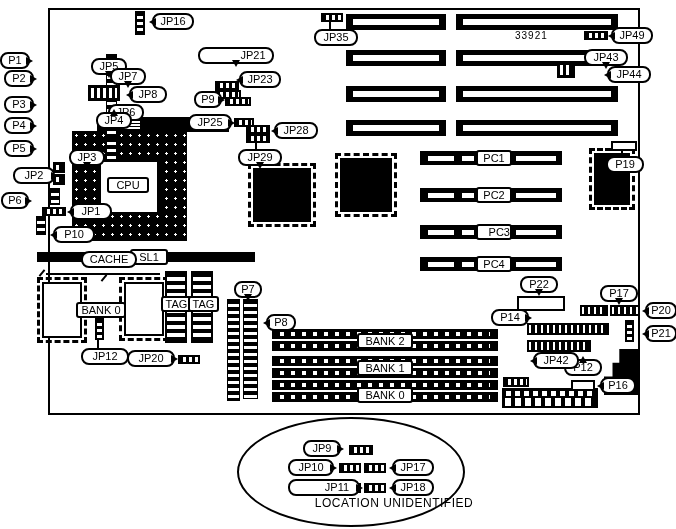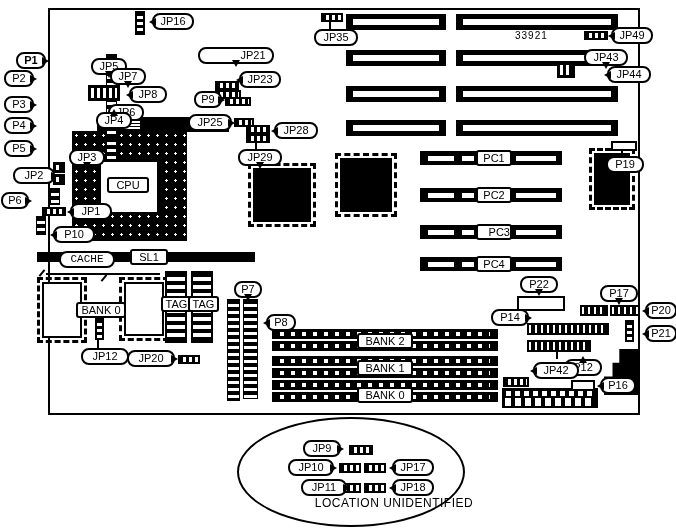--- a/index.html
+++ b/index.html
@@ -115,21 +115,21 @@
   <div class="jblock" style="left:557px;top:62px;width:12px;height:10px;"></div>
   <div class="co pl" style="left:607px;top:66px;width:40px;">JP44</div>
 
   <div class="co pd" style="left:198px;top:47px;width:38px;padding-left:34px;">JP21</div>
   <div class="jmph" style="left:215px;top:81px;width:20px;height:5px;"></div>
   <div class="co pl" style="left:239px;top:71px;width:38px;">JP23</div>
   <div class="jmph" style="left:215px;top:90px;width:22px;height:5px;"></div>
   <div class="co pr" style="left:194px;top:91px;width:24px;">P9</div>
   <div class="jmph" style="left:225px;top:97px;width:22px;height:5px;"></div>
 
-  <div class="co pr" style="left:16px;top:52px;width:26px;font-weight:bold;">P1</div>
+  <div class="co pr" style="left:0;top:52px;width:26px;">P1</div>
   <div class="connv" style="left:106px;top:54px;width:9px;height:14px;"></div>
   <div class="co pr" style="left:4px;top:70px;width:26px;">P2</div>
   <div class="connv" style="left:106px;top:71px;width:9px;height:26px;"></div>
   <div class="co pr" style="left:4px;top:96px;width:26px;">P3</div>
   <div class="connv" style="left:106px;top:97px;width:9px;height:22px;"></div>
   <div class="co pr" style="left:4px;top:117px;width:26px;">P4</div>
   <div class="connv" style="left:106px;top:119px;width:9px;height:16px;"></div>
   <div class="co pr" style="left:4px;top:140px;width:26px;">P5</div>
   <div class="connv" style="left:106px;top:137px;width:9px;height:23px;"></div>
 
@@ -195,21 +195,21 @@
   </div>
   <div class="lb" style="left:476px;top:256px;width:32px;">PC4</div>
 
   <div class="wbox" style="left:611px;top:141px;width:22px;height:6px;"></div>
   <div class="ln" style="left:621px;top:147px;width:2px;height:9px;"></div>
   <div class="qfp" style="left:594px;top:153px;width:36px;height:52px;"></div>
   <div class="co" style="left:606px;top:156px;width:34px;">P19</div>
 
   <div class="solid" style="left:37px;top:252px;width:218px;height:10px;"></div>
   <div class="lb" style="left:130px;top:249px;width:34px;">SL1</div>
-  <div class="co" style="left:59px;top:251px;width:52px;font-family:Liberation Mono, monospace;">CACHE</div>
+  <div class="co" style="left:81px;top:251px;width:52px;">CACHE</div>
   <div class="brace" style="left:46px;top:273px;width:114px;"></div>
 
   <div class="dip" style="left:42px;top:282px;width:36px;height:52px;"></div>
   <div class="dip" style="left:124px;top:282px;width:36px;height:50px;"></div>
   <div class="lb" style="left:76px;top:302px;width:46px;">BANK 0</div>
 
   <div class="tagstrip" style="left:165px;top:271px;width:18px;height:68px;"></div>
   <div class="lb" style="left:161px;top:296px;width:27px;">TAG</div>
   <div class="tagstrip" style="left:191px;top:271px;width:18px;height:68px;"></div>
   <div class="lb" style="left:188px;top:296px;width:27px;">TAG</div>
@@ -259,36 +259,36 @@
   <div class="hdr" style="left:527px;top:323px;width:78px;height:8px;"></div>
 
   <div class="jmpv" style="left:625px;top:320px;width:5px;height:18px;"></div>
   <div class="co pl" style="left:645px;top:325px;width:28px;">P21</div>
 
   <div class="hdr" style="left:527px;top:340px;width:60px;height:8px;"></div>
   <div class="ln" style="left:556px;top:350px;width:2px;height:9px;"></div>
   <div class="co pu" style="left:564px;top:359px;width:34px;">P12</div>
 
   <div class="jmph" style="left:503px;top:377px;width:22px;height:6px;"></div>
-  <div class="co pl" style="left:533px;top:362px;width:42px;">JP42</div>
+  <div class="co pl" style="left:533px;top:352px;width:42px;">JP42</div>
   <div class="wbox" style="left:571px;top:380px;width:20px;height:7px;"></div>
   <div class="co pl" style="left:600px;top:377px;width:32px;">P16</div>
 
   <div class="pwr" style="left:502px;top:388px;width:96px;height:20px;">
     <span class="r1"></span>
       <span class="r2"></span>
   </div>
   <div class="kbd" style="left:604px;top:349px;width:34px;height:46px;"></div>
 
   <div class="ellipse" style="left:237px;top:417px;width:224px;height:106px;"></div>
   <div class="co pr" style="left:303px;top:440px;width:34px;">JP9</div>
   <div class="jmph" style="left:349px;top:445px;width:20px;height:6px;"></div>
   <div class="co pr" style="left:288px;top:459px;width:42px;">JP10</div>
   <div class="jmph" style="left:339px;top:463px;width:18px;height:6px;"></div>
   <div class="jmph" style="left:364px;top:463px;width:18px;height:6px;"></div>
   <div class="co pl" style="left:392px;top:459px;width:38px;">JP17</div>
-  <div class="co pr" style="left:301px;top:479px;width:42px;">JP11</div>
+  <div class="co pr" style="left:288px;top:479px;width:42px;padding-left:26px;">JP11</div>
   <div class="jmph" style="left:339px;top:483px;width:18px;height:6px;"></div>
   <div class="jmph" style="left:364px;top:483px;width:18px;height:6px;"></div>
   <div class="co pl" style="left:392px;top:479px;width:38px;">JP18</div>
   <div class="txt" style="left:282px;top:496px;width:160px;font-size:12px;letter-spacing:0.5px;text-align:center;margin-left:32px;">LOCATION UNIDENTIFIED</div>
 
 </div>
 
 </body></html>

